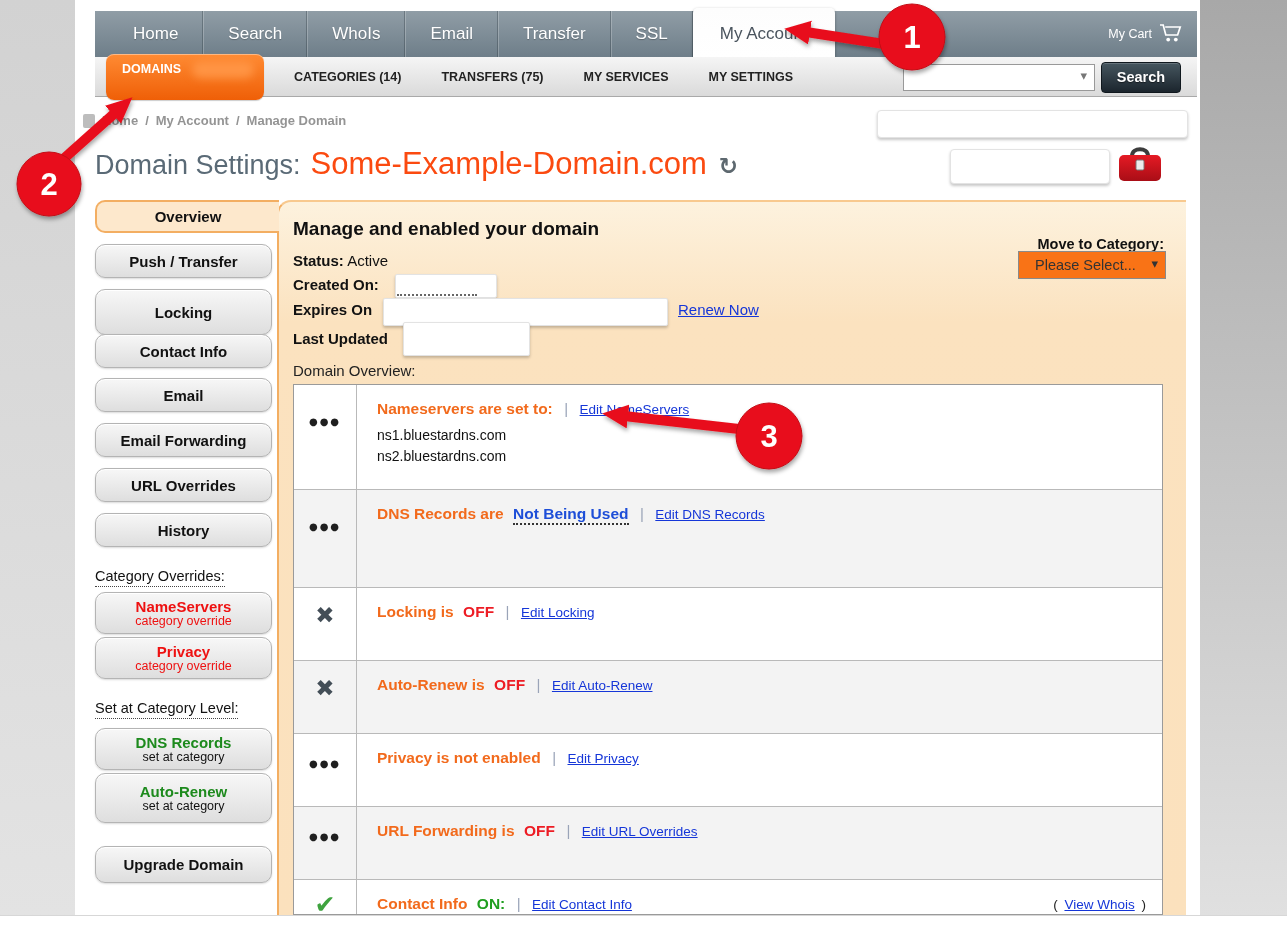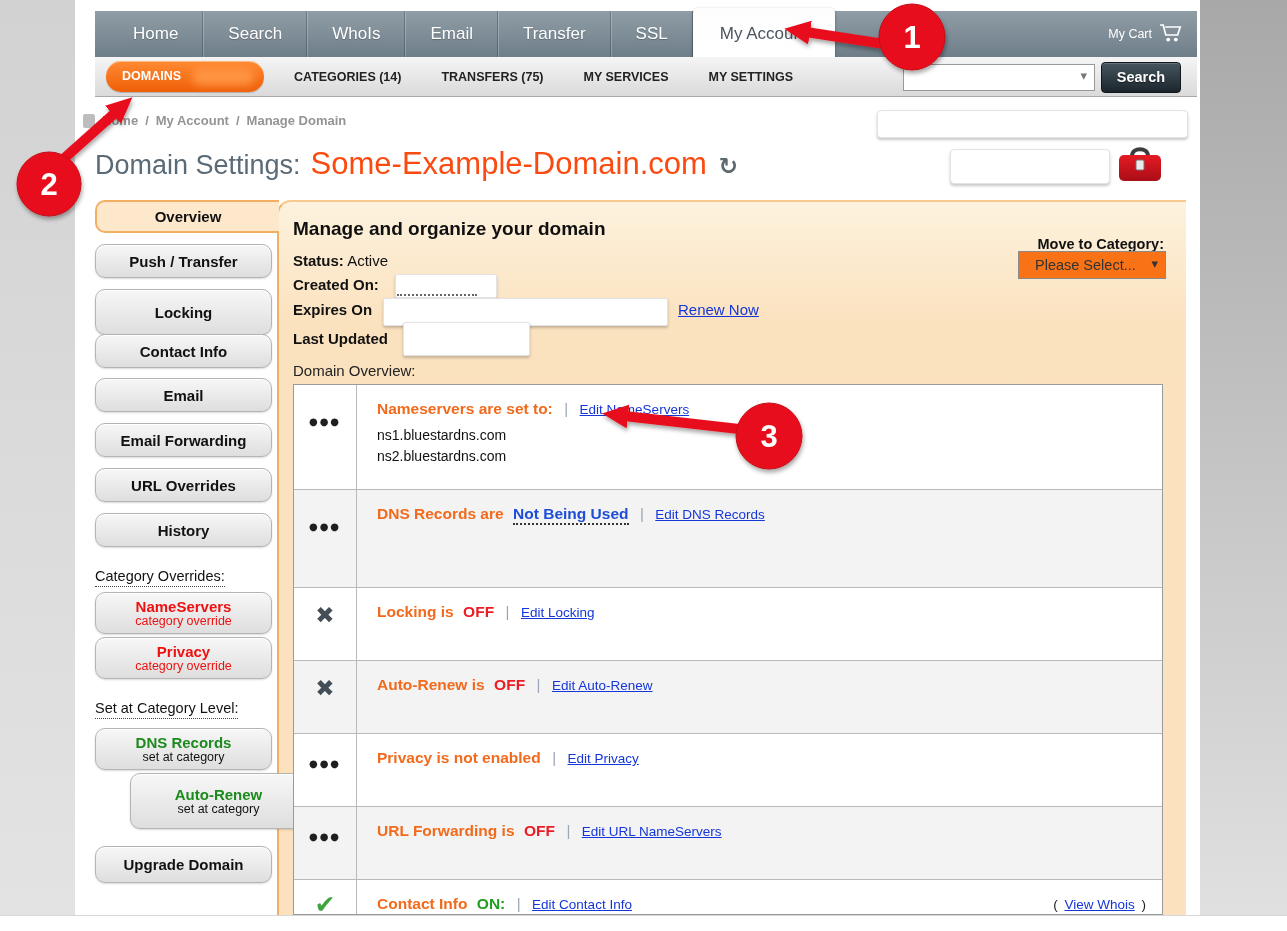--- a/index.html
+++ b/index.html
@@ -27,21 +27,21 @@
     margin-top:-3px;height:49px;line-height:52px;border-radius:5px 5px 0 0;
     border-left:none;border-right:none;padding:0 27px;text-shadow:none;
     box-shadow:0 1px 3px rgba(0,0,0,.35);}
   .cart{position:absolute;right:14px;top:0;height:46px;display:flex;align-items:center;gap:7px;
     color:#fff;font-size:12.5px;cursor:pointer;}
 
   
   .subnav{position:absolute;left:95px;top:57px;width:1102px;height:40px;
     background:linear-gradient(180deg,#f5f5f5,#dadada);border-bottom:1px solid #a9a9a9;
     display:flex;align-items:center;padding-left:11px;box-sizing:border-box;}
-  .domains-btn{position:relative;width:158px;height:31px;border-radius:15px;
+  .domains-btn{position:relative;width:158px;height:46px;border-radius:8px;
     background:linear-gradient(180deg,#ff8b33,#ef5f07);color:#fff;font-weight:bold;
     font-size:12.5px;line-height:31px;padding-left:16px;box-sizing:border-box;cursor:pointer;
     box-shadow:inset 0 1px 0 rgba(255,255,255,.4),0 1px 1px rgba(0,0,0,.2);margin-right:30px;}
   .domains-blur{position:absolute;right:10px;top:7px;width:62px;height:17px;border-radius:9px;
     background:rgba(255,150,70,.95);filter:blur(4px);}
   .subitem{font-size:12.5px;font-weight:bold;color:#222;margin-right:40px;cursor:pointer;white-space:nowrap;}
   .combo{position:absolute;right:102px;top:7px;width:190px;height:25px;background:#fff;
     border:1px solid #999;}
   .combo input{position:absolute;left:0;top:0;width:160px;height:23px;border:none;outline:none;
     font-size:13px;padding:0 6px;font-family:"Liberation Sans",sans-serif;}
@@ -238,30 +238,30 @@
   <div class="sbtn red" style="top:637px;height:42px;">
     <span>Privacy</span>
     <span class="sub">category override</span>
   </div>
 
   <div class="slabel" style="top:700px;">Set at Category Level:</div>
   <div class="sbtn green" style="top:728px;height:42px;">
     <span>DNS Records</span>
     <span class="sub">set at category</span>
   </div>
-  <div class="sbtn green" style="top:773px;height:56px;margin-left:35px;">
+  <div class="sbtn green" style="top:773px;height:50px;">
     <span>Auto-Renew</span>
     <span class="sub">set at category</span>
   </div>
 
   <div class="sbtn" style="top:846px;height:37px;">
       <span>Upgrade Domain</span>
     </div>
 
-  <div class="heading">Manage and organize your domain</div>
+  <div class="heading">Manage and enabled your domain</div>
   <div class="mline" style="top:252px;">
     <b>Status:</b>
     <span>Active</span>
   </div>
   <div class="mline" style="top:276px;">
     <b>Created On:</b>
   </div>
   <div class="mline" style="top:301px;">
     <b>Expires On</b>
   </div>
@@ -349,21 +349,21 @@
     </div>
 
     <div class="orow alt" style="height:72px;">
       <div class="cell-icon">
           <span class="ri-dots icon" style="margin-top:24px;">●●●</span>
         </div>
       <div class="cell-body">
         <span class="rtitle">URL Forwarding is</span>
         <span class="rstatus red">OFF</span>
         <span class="rpipe">|</span>
-        <span class="rlink">Edit URL NameServers</span>
+        <span class="rlink">Edit URL Overrides</span>
       </div>
     </div>
 
     <div class="orow" style="height:86px;">
       <div class="cell-icon">
           <span class="ri-check icon">✔</span>
         </div>
       <div class="cell-body">
         <span class="rtitle">Contact Info</span>
         <span class="rstatus green">ON:</span>

